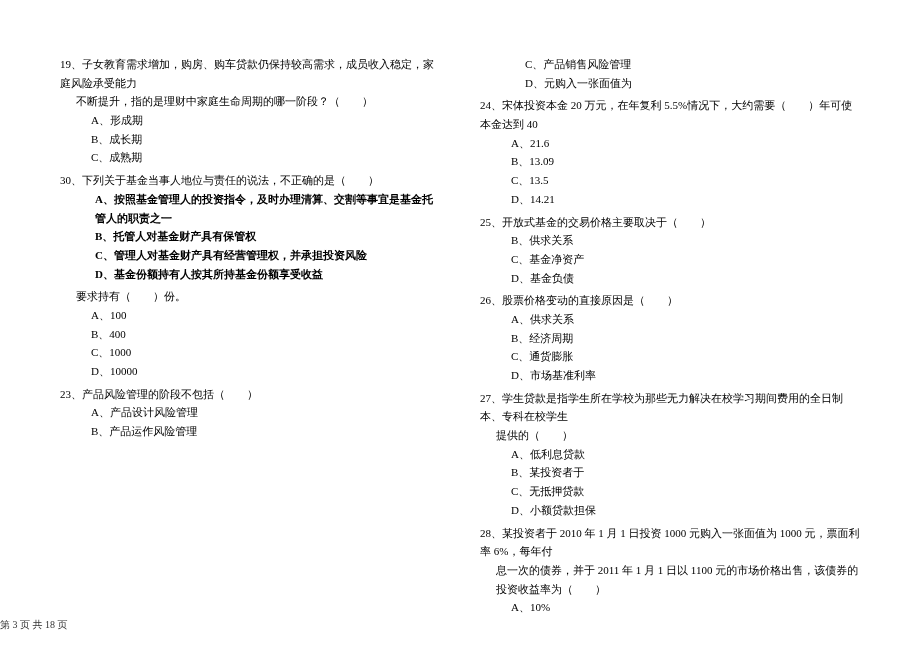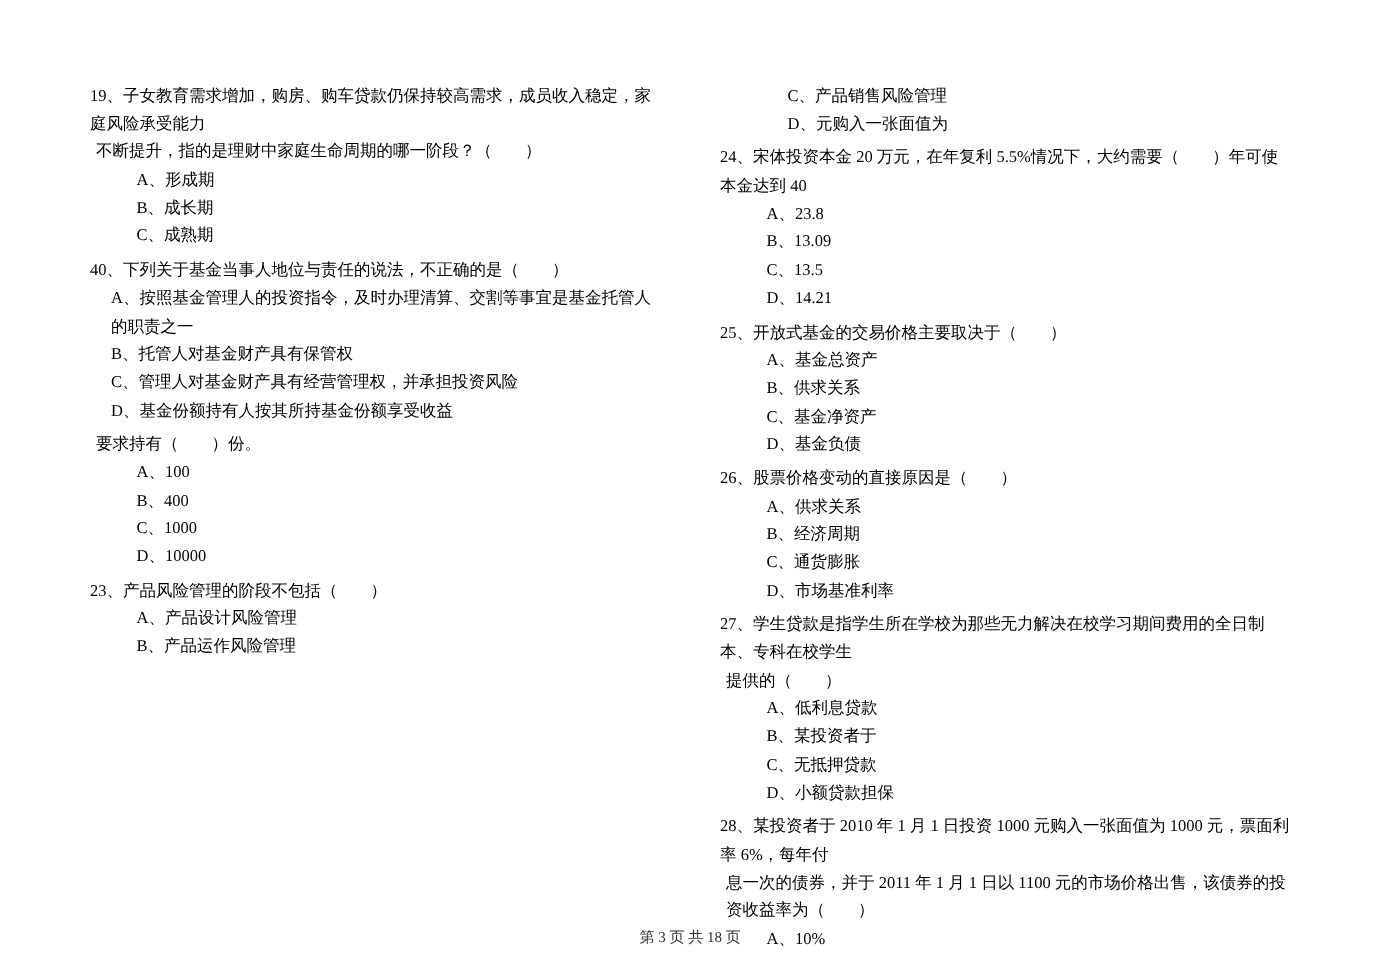--- a/index.html
+++ b/index.html
@@ -23,61 +23,62 @@
       min-width: 0;
     }
     .question {
       margin-bottom: 4px;
       line-height: 1.7;
     }
     .q-text {
       text-indent: 0;
     }
     .q-line2 {
-      margin-left: 4px;
+      margin-left: 16px;
       font-family: Liberation Serif, serif;
     }
     .option {
       margin-left: 31px;
       line-height: 1.7;
     }
     .option-close {
       margin-left: 45px;
       line-height: 1.7;
     }
     .indent1 {
-      margin-left: 14px;
+      margin-left: 35px;
       line-height: 1.7;
+      font-weight: bold;
     }
     .footer {
       position: absolute;
       bottom: 18px;
       left: 0;
       right: 0;
-      text-align: center;
+      text-align: left;
       font-size: 10px;
       color: #333;
     }
   </style>
 </head>
 <body>
 
 <div class="page">
   <div class="col">
 
     <div class="question">
       <div class="q-text">19、子女教育需求增加，购房、购车贷款仍保持较高需求，成员收入稳定，家庭风险承受能力</div>
       <div class="q-line2">不断提升，指的是理财中家庭生命周期的哪一阶段？（　　）</div>
       <div class="option">A、形成期</div>
       <div class="option">B、成长期</div>
       <div class="option">C、成熟期</div>
     </div>
 
     <div class="question">
-      <div class="q-text">40、下列关于基金当事人地位与责任的说法，不正确的是（　　）</div>
+      <div class="q-text">30、下列关于基金当事人地位与责任的说法，不正确的是（　　）</div>
       <div class="indent1">A、按照基金管理人的投资指令，及时办理清算、交割等事宜是基金托管人的职责之一</div>
       <div class="indent1">B、托管人对基金财产具有保管权</div>
       <div class="indent1">C、管理人对基金财产具有经营管理权，并承担投资风险</div>
       <div class="indent1">D、基金份额持有人按其所持基金份额享受收益</div>
     </div>
 
     <div class="question">
       <div class="q-line2">要求持有（　　）份。</div>
       <div class="option">A、100</div>
       <div class="option">B、400</div>
@@ -96,29 +97,28 @@
 
   <div class="col">
 
     <div class="question">
       <div class="option-close">C、产品销售风险管理</div>
       <div class="option-close">D、元购入一张面值为</div>
     </div>
 
     <div class="question">
       <div class="q-text">24、宋体投资本金 20 万元，在年复利 5.5%情况下，大约需要（　　）年可使本金达到 40</div>
-      <div class="option">A、23.8</div>
+      <div class="option">A、21.6</div>
       <div class="option">B、13.09</div>
       <div class="option">C、13.5</div>
       <div class="option">D、14.21</div>
     </div>
 
     <div class="question">
       <div class="q-text">25、开放式基金的交易价格主要取决于（　　）</div>
-      <div class="option">A、基金总资产</div>
       <div class="option">B、供求关系</div>
       <div class="option">C、基金净资产</div>
       <div class="option">D、基金负债</div>
     </div>
 
     <div class="question">
       <div class="q-text">26、股票价格变动的直接原因是（　　）</div>
       <div class="option">A、供求关系</div>
       <div class="option">B、经济周期</div>
       <div class="option">C、通货膨胀</div>

